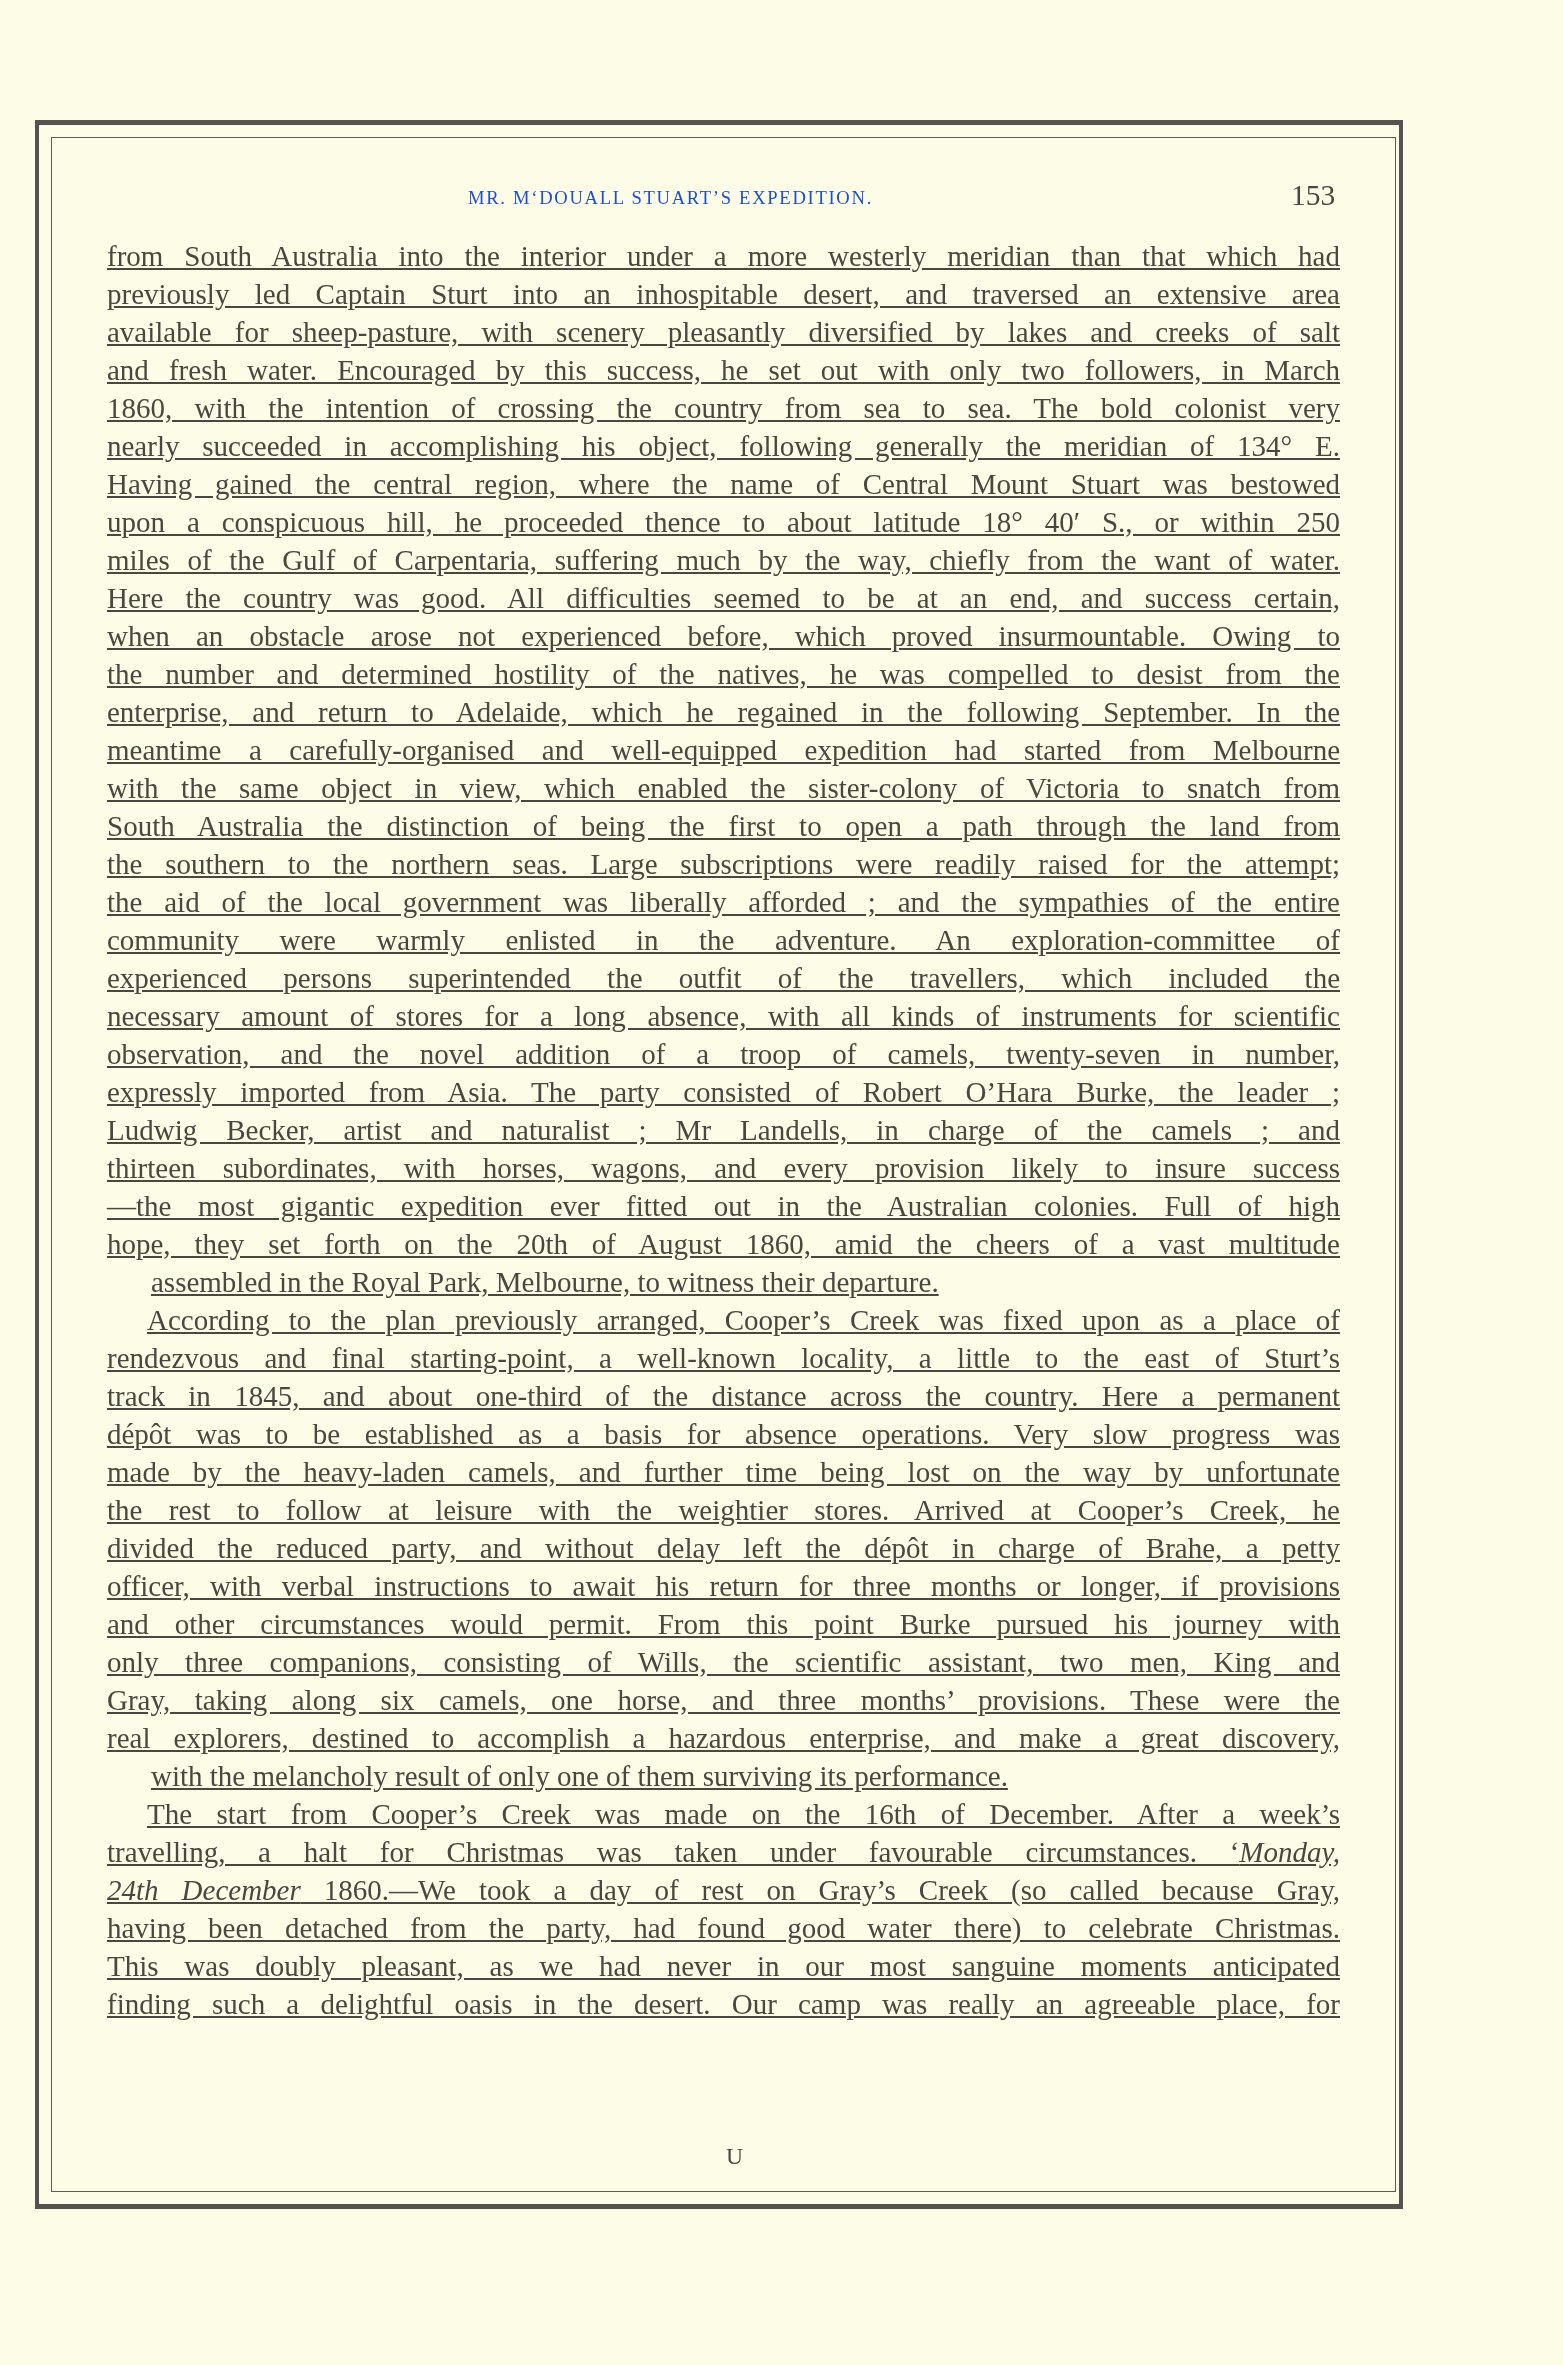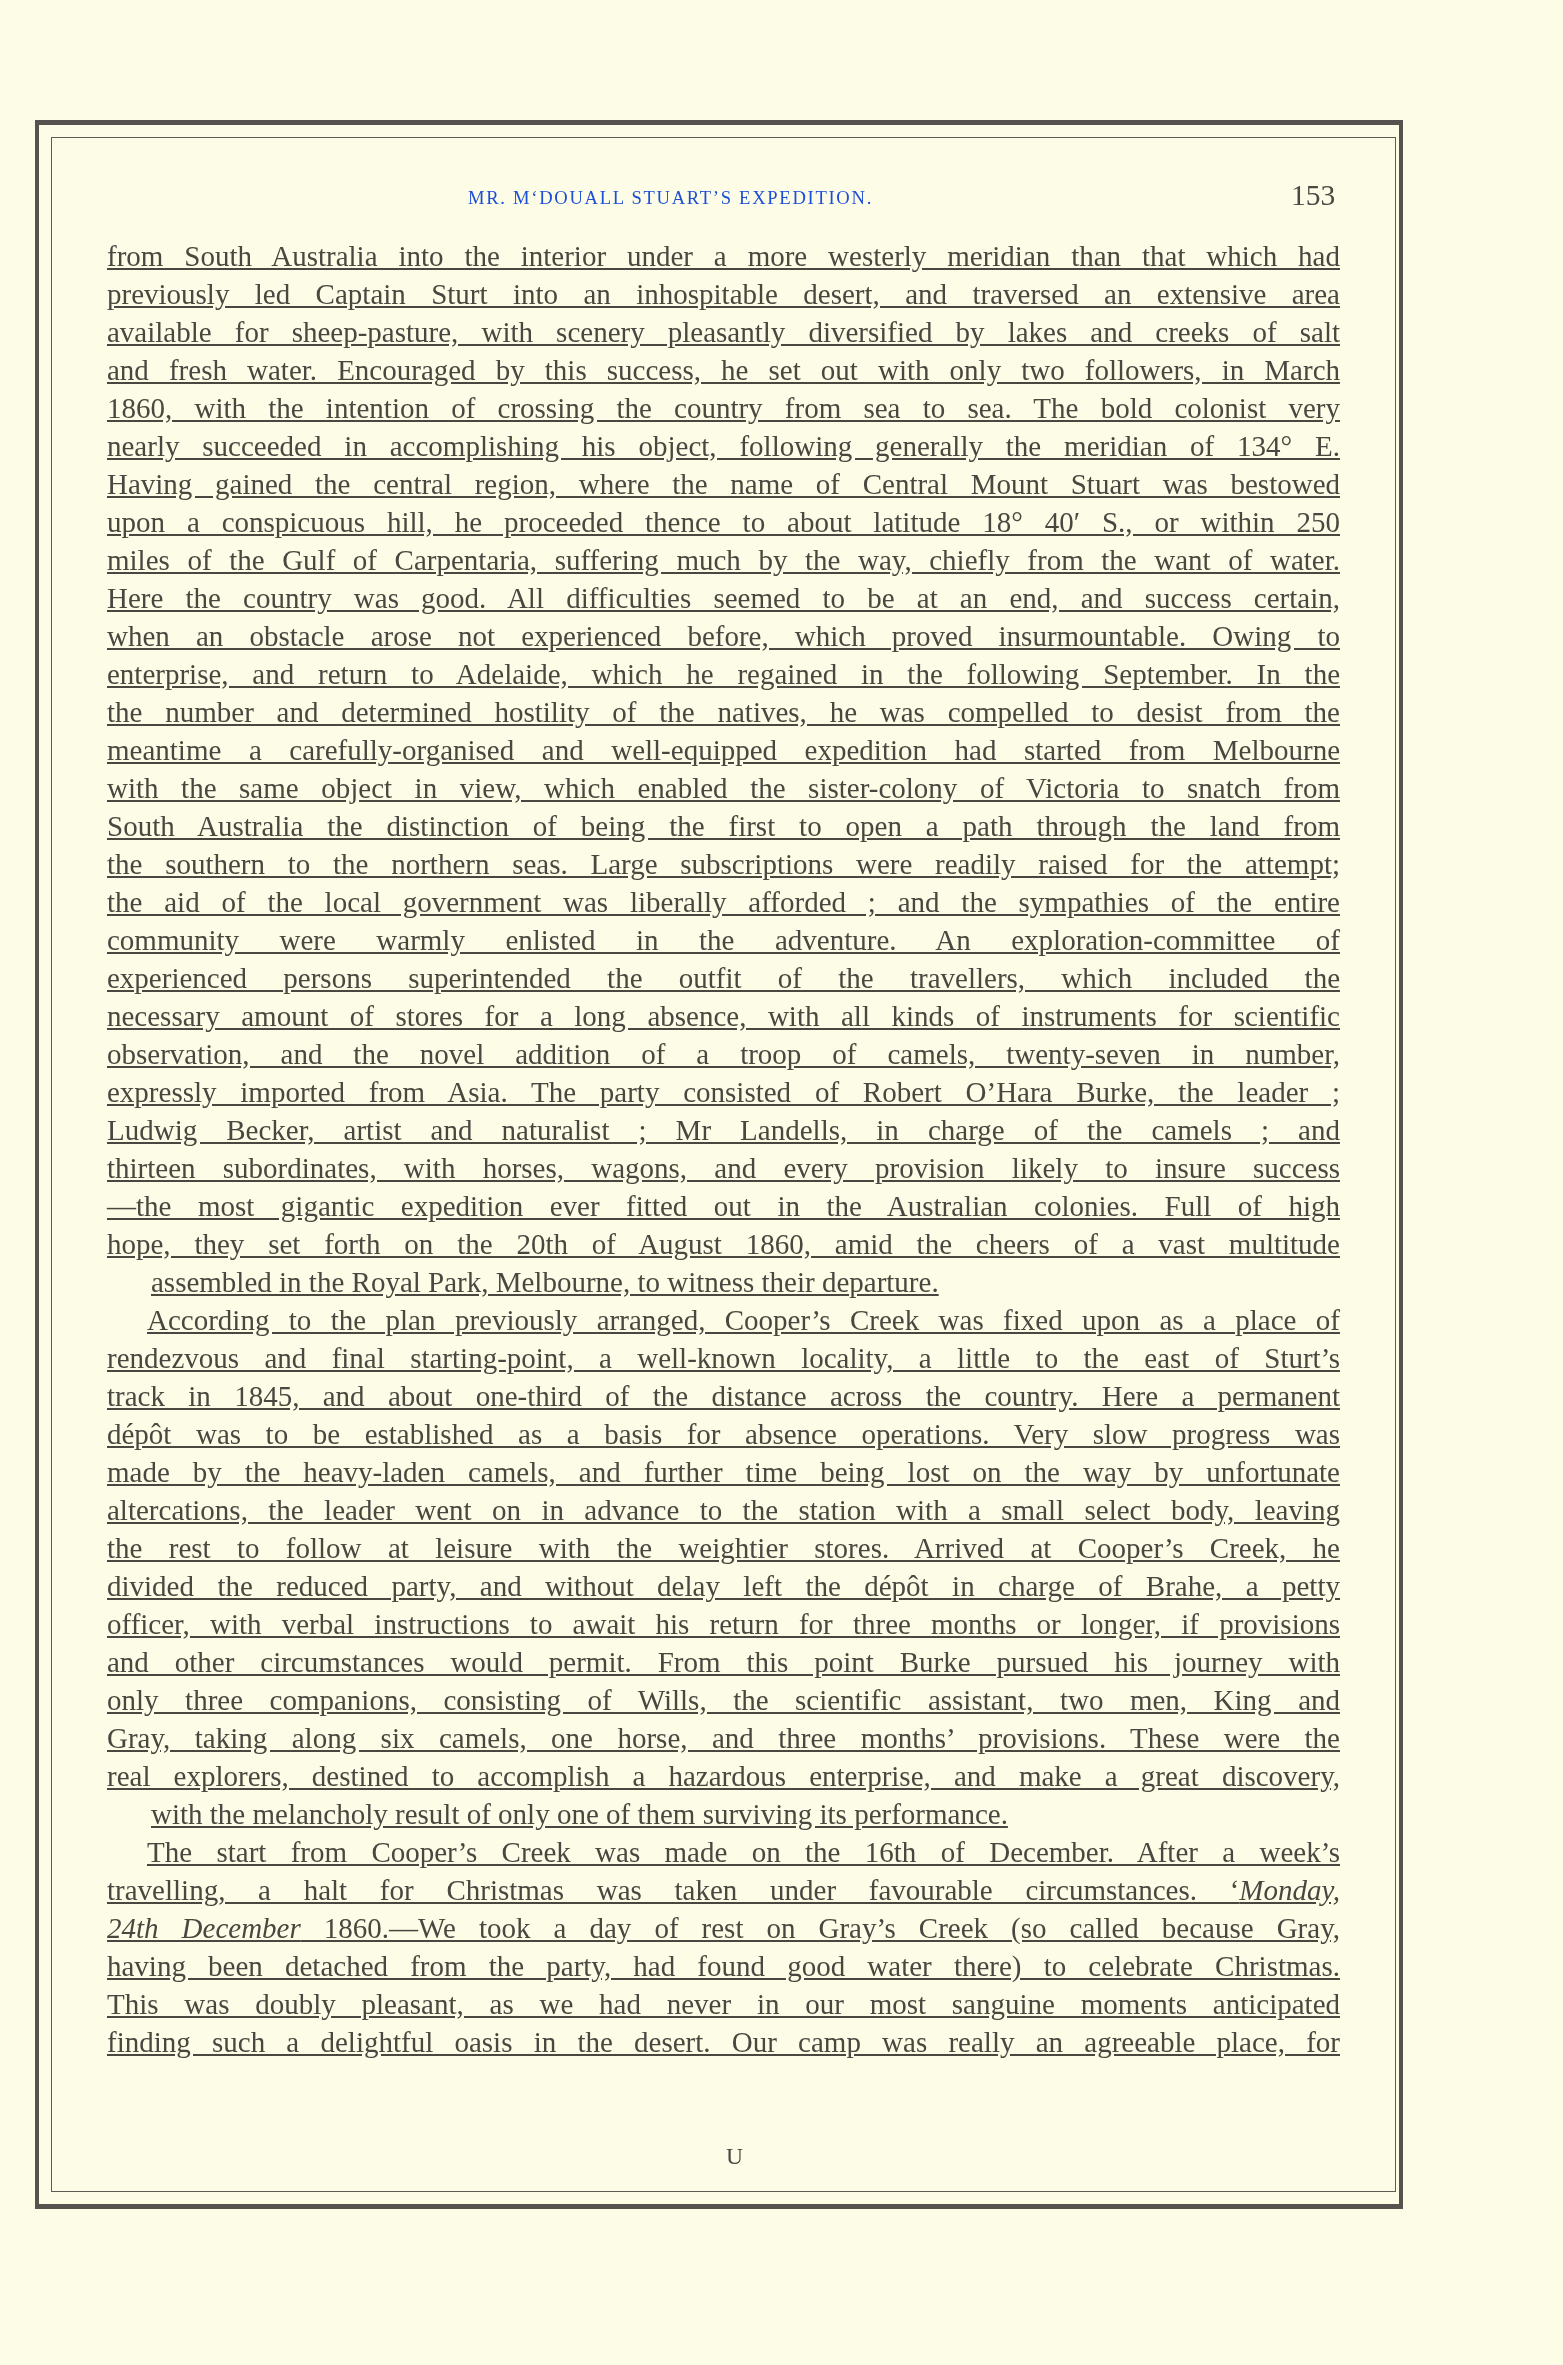--- a/index.html
+++ b/index.html
@@ -61,22 +61,22 @@
     <div class="line">previously led Captain Sturt into an inhospitable desert, and traversed an extensive area</div>
     <div class="line">available for sheep-pasture, with scenery pleasantly diversified by lakes and creeks of salt</div>
     <div class="line">and fresh water.  Encouraged by this success, he set out with only two followers, in March</div>
     <div class="line">1860, with the intention of crossing the country from sea to sea.  The bold colonist very</div>
     <div class="line">nearly succeeded in accomplishing his object, following generally the meridian of 134° E.</div>
     <div class="line">Having gained the central region, where the name of Central Mount Stuart was bestowed</div>
     <div class="line">upon a conspicuous hill, he proceeded thence to about latitude 18° 40′ S., or within 250</div>
     <div class="line">miles of the Gulf of Carpentaria, suffering much by the way, chiefly from the want of water.</div>
     <div class="line">Here the country was good.  All difficulties seemed to be at an end, and success certain,</div>
     <div class="line">when an obstacle arose not experienced before, which proved insurmountable.  Owing to</div>
+    <div class="line">the number and determined hostility of the natives, he was compelled to desist from the</div>
     <div class="line">enterprise, and return to Adelaide, which he regained in the following September.  In the</div>
-    <div class="line">the number and determined hostility of the natives, he was compelled to desist from the</div>
     <div class="line">meantime a carefully-organised and well-equipped expedition had started from Melbourne</div>
     <div class="line">with the same object in view, which enabled the sister-colony of Victoria to snatch from</div>
     <div class="line">South Australia the distinction of being the first to open a path through the land from</div>
     <div class="line">the southern to the northern seas.  Large subscriptions were readily raised for the attempt;</div>
     <div class="line">the aid of the local government was liberally afforded ; and the sympathies of the entire</div>
     <div class="line">community were warmly enlisted in the adventure.  An exploration-committee of</div>
     <div class="line">experienced persons superintended the outfit of the travellers, which included the</div>
     <div class="line">necessary amount of stores for a long absence, with all kinds of instruments for scientific</div>
     <div class="line">observation, and the novel addition of a troop of camels, twenty-seven in number,</div>
     <div class="line">expressly imported from Asia.  The party consisted of Robert O’Hara Burke, the leader ;</div>
@@ -86,21 +86,20 @@
     <div class="line">hope, they set forth on the 20th of August 1860, amid the cheers of a vast multitude</div>
     <div class="line last">assembled in the Royal Park, Melbourne, to witness their departure.</div>
   </div>
 
   <div>
     <div class="line indent">According to the plan previously arranged, Cooper’s Creek was fixed upon as a place of</div>
     <div class="line">rendezvous and final starting-point, a well-known locality, a little to the east of Sturt’s</div>
     <div class="line">track in 1845, and about one-third of the distance across the country.  Here a permanent</div>
     <div class="line">dépôt was to be established as a basis for absence operations.  Very slow progress was</div>
     <div class="line">made by the heavy-laden camels, and further time being lost on the way by unfortunate</div>
-    <div class="line">altercations, the leader went on in advance to the station with a small select body, leaving</div>
     <div class="line">the rest to follow at leisure with the weightier stores.  Arrived at Cooper’s Creek, he</div>
     <div class="line">divided the reduced party, and without delay left the dépôt in charge of Brahe, a petty</div>
     <div class="line">officer, with verbal instructions to await his return for three months or longer, if provisions</div>
     <div class="line">and other circumstances would permit.  From this point Burke pursued his journey with</div>
     <div class="line">only three companions, consisting of Wills, the scientific assistant, two men, King and</div>
     <div class="line">Gray, taking along six camels, one horse, and three months’ provisions.  These were the</div>
     <div class="line">real explorers, destined to accomplish a hazardous enterprise, and make a great discovery,</div>
     <div class="line last">with the melancholy result of only one of them surviving its performance.</div>
   </div>
 

